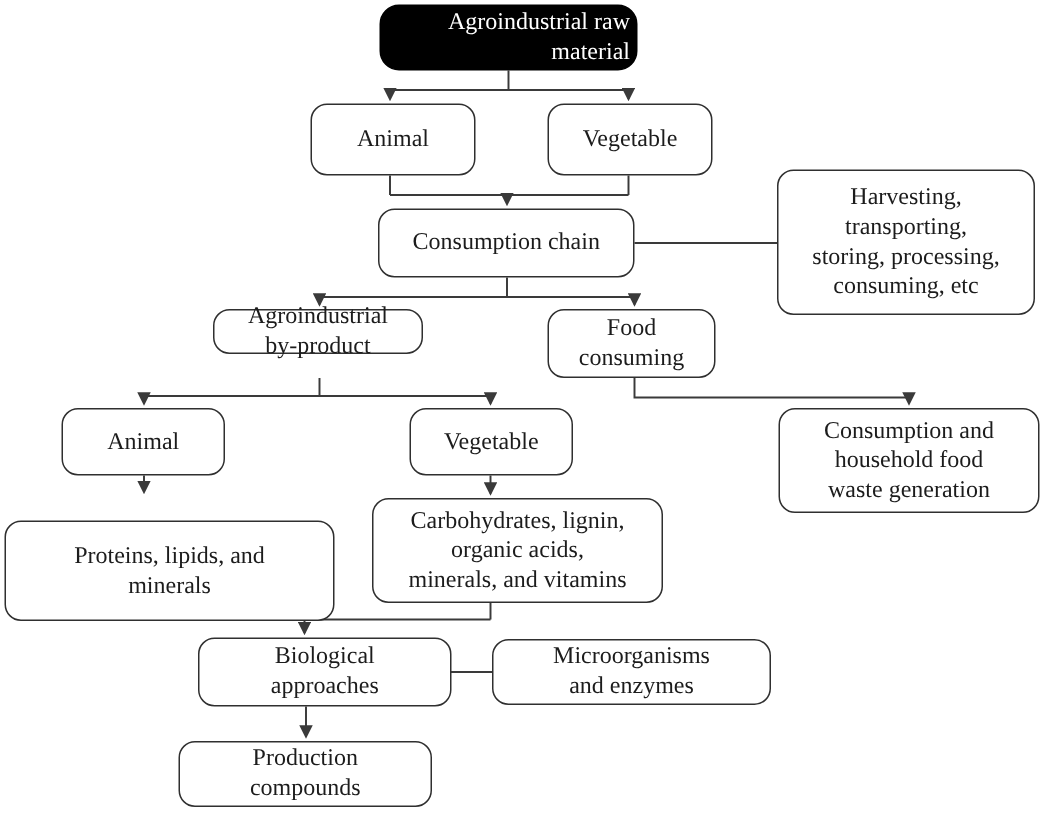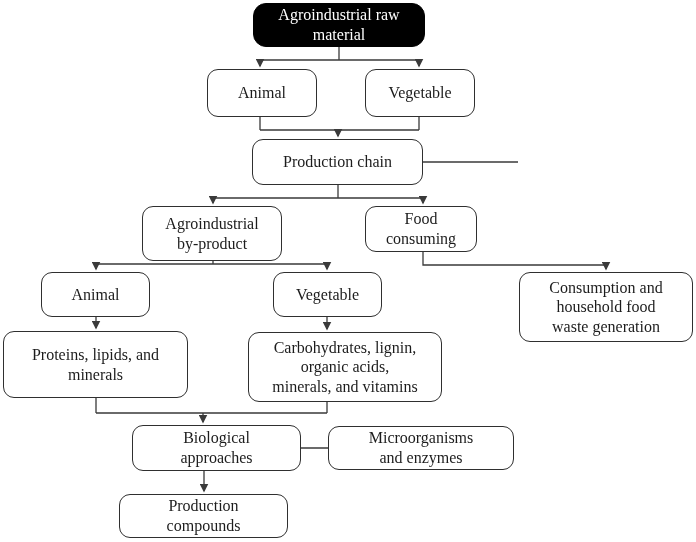--- a/index.html
+++ b/index.html
@@ -32,20 +32,21 @@
     text-align:center;
     font-size:16px;line-height:1.22;
     padding:2px 4px;
   }
   .node .lbl{white-space:pre-line;display:block;width:100%;}
   .node.root{
     background:var(--root-background);
     color:var(--root-text);
     border-color:#000000;
     border-radius:13px;
+    text-align:right;
   }
 </style>
 </head>
 <body>
 
 <div class="canvas">
 
   <svg class="edges" viewBox="0 0 696 542">
     <defs>
       <marker id="arrowhead" markerUnits="userSpaceOnUse" markerWidth="9" markerHeight="9" refX="7.5" refY="4.5" orient="auto">
@@ -91,25 +92,31 @@
 
   <div class="node" style="left:207px;top:69px;width:110px;height:48px">
     <span class="lbl">Animal</span>
   </div>
 
   <div class="node" style="left:365px;top:69px;width:110px;height:48px">
     <span class="lbl">Vegetable</span>
   </div>
 
   <div class="node" style="left:252px;top:139px;width:171px;height:46px">
-    <span class="lbl">Production chain</span>
+    <span class="lbl">Consumption chain</span>
   </div>
 
+  <div class="node" style="left:518px;top:113px;width:172px;height:97px">
+    <span class="lbl">Harvesting,
+transporting,
+storing, processing,
+consuming, etc</span>
+  </div>
 
-  <div class="node" style="left:142px;top:206px;width:140px;height:55px">
+  <div class="node" style="left:142px;top:206px;width:140px;height:30px">
     <span class="lbl">Agroindustrial
 by-product</span>
   </div>
 
   <div class="node" style="left:365px;top:206px;width:112px;height:46px">
     <span class="lbl">Food
 consuming</span>
   </div>
 
   <div class="node" style="left:41px;top:272px;width:109px;height:45px">
@@ -119,21 +126,21 @@
   <div class="node" style="left:273px;top:272px;width:109px;height:45px">
     <span class="lbl">Vegetable</span>
   </div>
 
   <div class="node" style="left:519px;top:272px;width:174px;height:70px">
     <span class="lbl">Consumption and
 household food
 waste generation</span>
   </div>
 
-  <div class="node" style="left:3px;top:331px;width:185px;height:67px">
+  <div class="node" style="left:3px;top:347px;width:220px;height:67px">
     <span class="lbl">Proteins, lipids, and
 minerals</span>
   </div>
 
   <div class="node" style="left:248px;top:332px;width:194px;height:70px">
     <span class="lbl">Carbohydrates, lignin,
 organic acids,
 minerals, and vitamins</span>
   </div>
 

